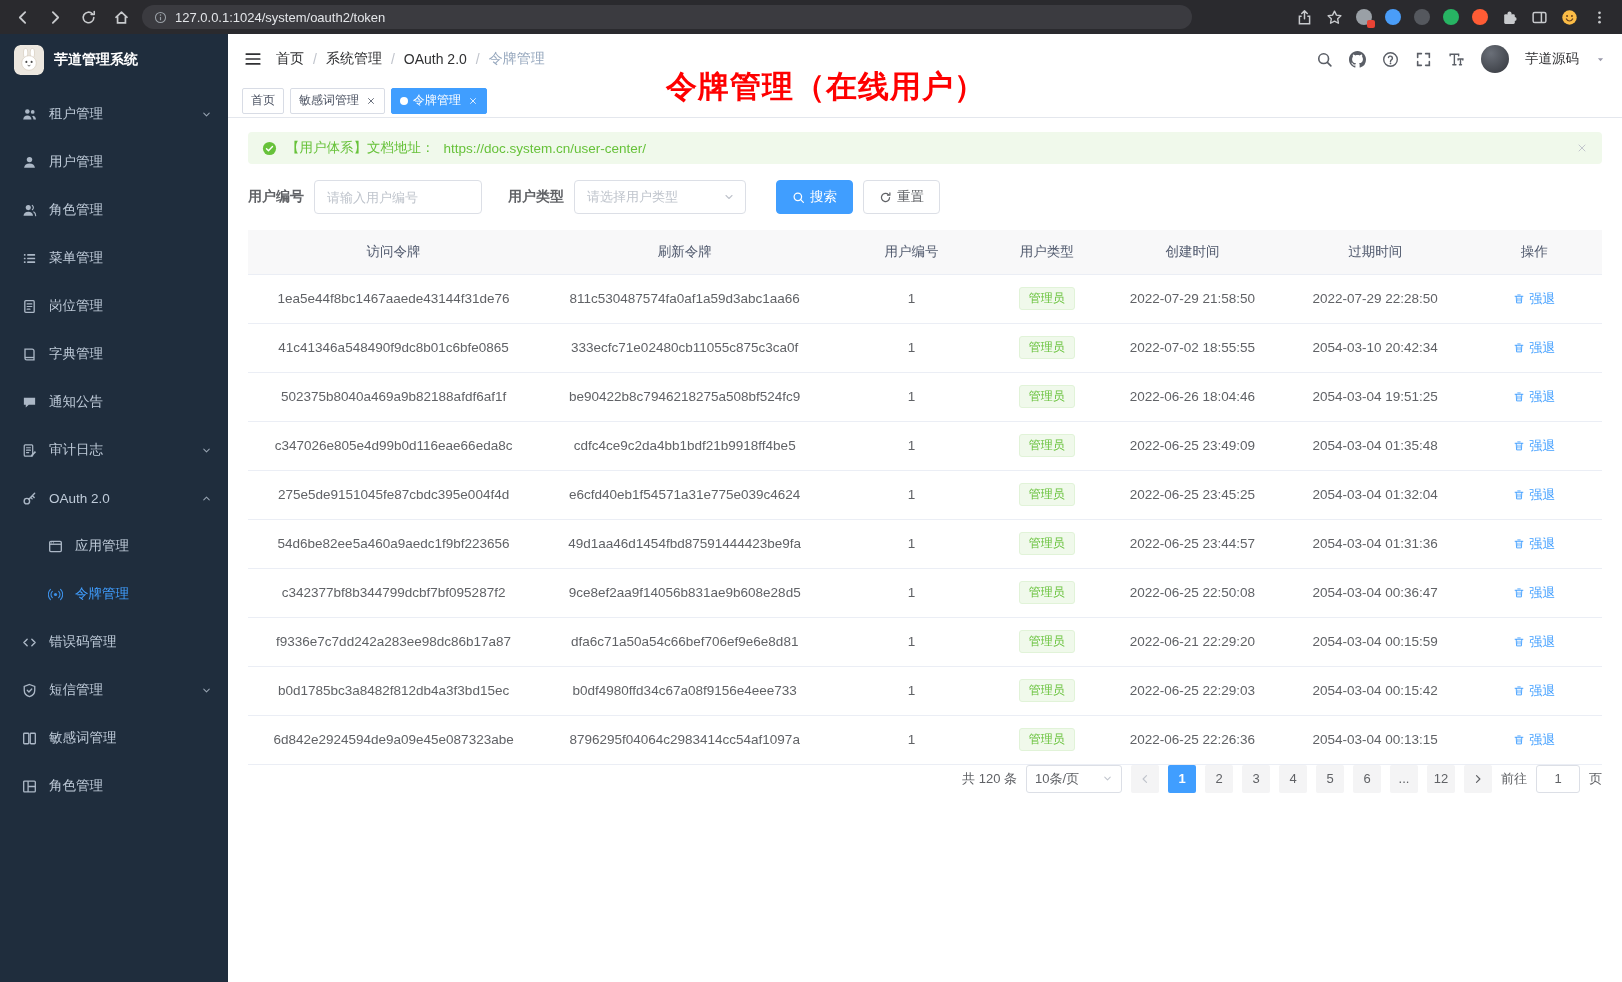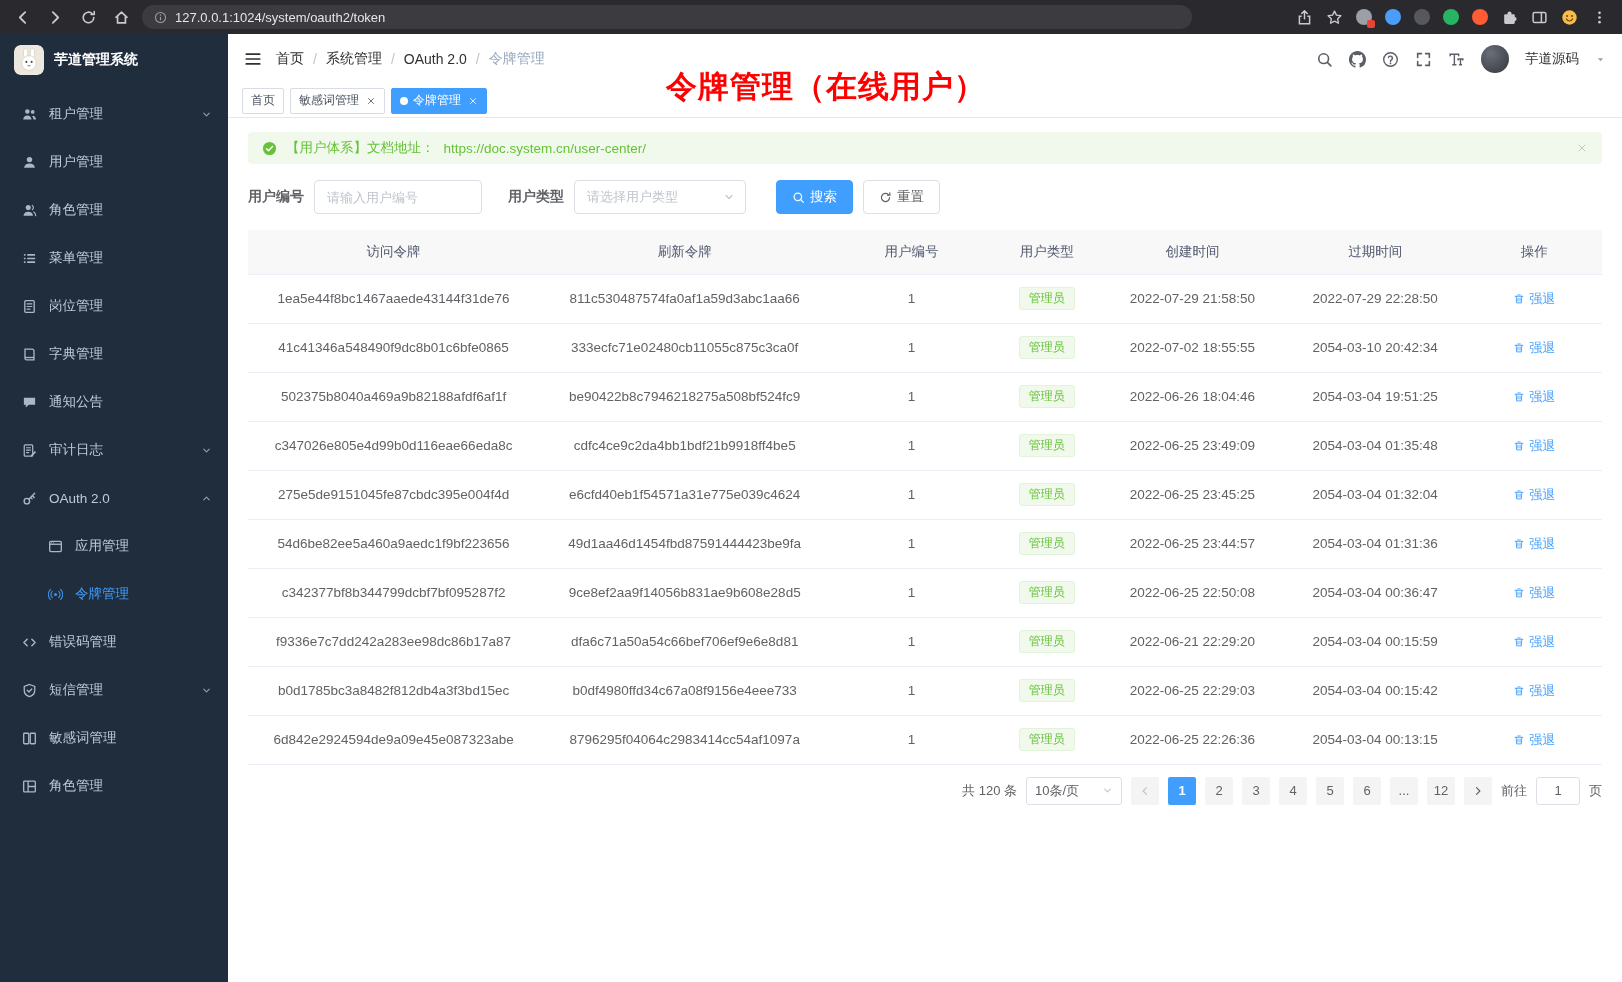--- a/index.html
+++ b/index.html
@@ -75,21 +75,21 @@
   .fselect .ic{color:#c0c4cc}
   .btn{height:34px;border-radius:4px;display:inline-flex;align-items:center;gap:5px;padding:0 15px;font-size:13.5px;cursor:pointer;border:1px solid #dcdfe6;background:#fff;color:#606266;font-family:inherit}
   .btn.primary{background:#409eff;border-color:#409eff;color:#fff;margin-left:20px}
 
   table{width:100%;border-collapse:collapse;table-layout:fixed}
   thead th{height:44px;background:#f8f8f9;color:#515a6e;font-size:13.5px;font-weight:normal;text-align:center;border-bottom:1px solid #ebeef5}
   tbody td{height:49px;text-align:center;font-size:13.5px;color:#606266;border-bottom:1px solid #ebeef5;white-space:nowrap;overflow:hidden}
   .tagbadge{display:inline-block;padding:1px 9px;font-size:12px;line-height:19px;color:#67c23a;background:#f0f9eb;border:1px solid #e1f3d8;border-radius:3px}
   .action-link{color:#409eff;font-size:13px;display:inline-flex;align-items:center;gap:4px;cursor:pointer}
 
-  .pagi{display:flex;align-items:center;justify-content:flex-end;gap:9px;margin-top:12px;font-size:13px;color:#606266}
+  .pagi{display:flex;align-items:center;justify-content:flex-end;gap:9px;margin-top:0;font-size:13px;color:#606266}
   .psel{width:96px;height:28px;border:1px solid #dcdfe6;border-radius:3px;display:flex;align-items:center;justify-content:space-between;padding:0 8px;cursor:pointer;color:#606266}
   .psel .ic{color:#c0c4cc}
   .pbtn{min-width:28px;height:28px;border-radius:2px;background:#f4f4f5;color:#606266;display:inline-flex;align-items:center;justify-content:center;font-size:13px;cursor:pointer;padding:0 4px}
   .pbtn.active{background:#409eff;color:#fff;font-weight:bold}
   .pbtn.disabled{color:#c0c4cc;cursor:default}
   .goto-input{width:44px;height:28px;border:1px solid #dcdfe6;border-radius:3px;text-align:center;font-size:13px;color:#606266;outline:none}
 
   .annotation{position:absolute;left:666px;top:66px;color:#fe0000;font-size:31px;font-weight:800;letter-spacing:1px;z-index:99;pointer-events:none;white-space:nowrap}
 </style>
 </head>

